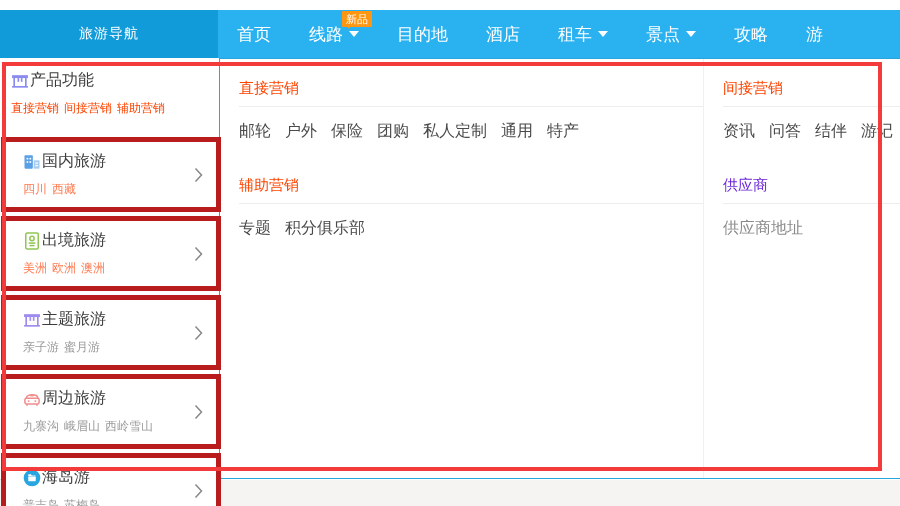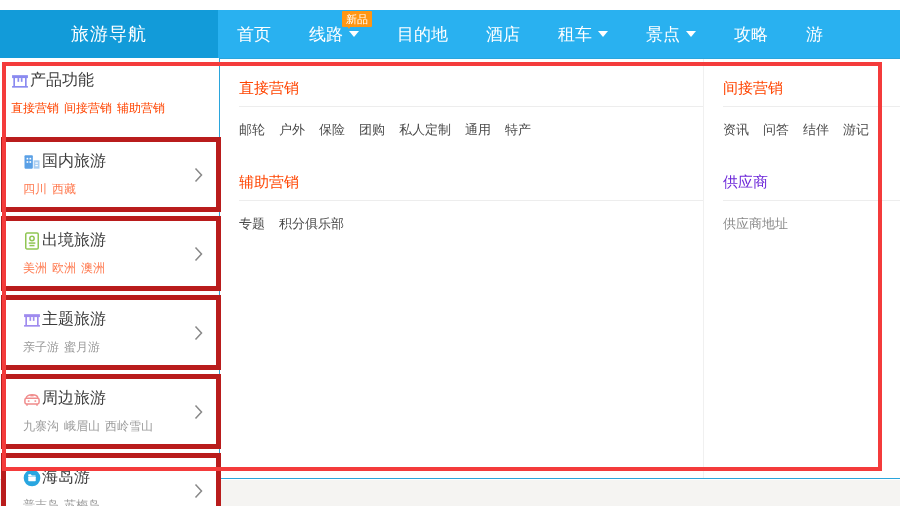--- a/index.html
+++ b/index.html
@@ -5,41 +5,41 @@
   * { box-sizing: border-box; }
   html,body { margin:0; padding:0; }
   body {
     width:900px; height:506px; position:relative; overflow:hidden;
     background:#ffffff; font-family:"Liberation Sans","DejaVu Sans",sans-serif;
   }
 
   
   .navbar { position:absolute; top:10px; left:0; width:900px; height:48px;
             background:#29b1f0; display:flex; align-items:stretch; }
-  .brand  { width:218px; background:#129bd9; color:#fff; font-size:18px;
+  .brand  { width:218px; background:#129bd9; color:#fff; font-size:14px;
             display:flex; align-items:center; justify-content:center; letter-spacing:1px; }
   .nav-items { display:flex; align-items:stretch; color:#fff; font-size:17px; }
   .nav-item  { display:flex; align-items:center; padding:0 19px; position:relative; cursor:pointer; white-space:nowrap; }
   .caret { width:0; height:0; margin-left:6px; border-left:5px solid transparent;
            border-right:5px solid transparent; border-top:6px solid #fff; }
   .badge { position:absolute; top:1px; right:6px; background:#ff9613; color:#fff;
            font-size:11px; line-height:14px; padding:1px 4px; border-radius:1px; }
   .badge::after { content:''; position:absolute; left:4px; bottom:-5px;
            border:3px solid transparent; border-top:5px solid #ff9613; }
 
   
   .panel { position:absolute; left:219px; top:58px; width:681px; height:421px;
            background:#fff; border:1px solid #2aa5dc; border-right:none; display:flex; }
   .col-left  { width:484px; padding:0 0 0 19px; border-right:1px solid #f0f0f0; }
   .col-right { flex:1; padding:0 0 0 19px; }
   .sec { margin-top:20px; }
   .sec + .sec { margin-top:34px; }
   .sec-title { font-size:15px; color:#ff4400; padding-bottom:8px; border-bottom:1px solid #ededed; }
   .sec-title.dark { color:#6d28d9; }
-  .sec-links { display:flex; gap:14px; padding-top:14px; font-size:13px; color:#4a4a4a; }
+  .sec-links { display:flex; gap:14px; padding-top:14px; font-size:16px; color:#4a4a4a; }
   .sec-links a { color:#4a4a4a; text-decoration:none; cursor:pointer; }
   .sec-links a.gray { color:#8a8a8a; }
 
   
   .sidebar { position:absolute; left:0; top:58px; width:219px; height:422px;
              background:#fff; border-bottom:1px solid #ddd; z-index:2; }
   .side-item { position:relative; background:#fff; }
   .side-item.first { padding:12px 0 16px 10px; }
   .side-item.boxed { margin:4px 0 4px 1px; width:220px; border:5px solid #b91c1c;
                      padding:9px 0 9px 16px; }

